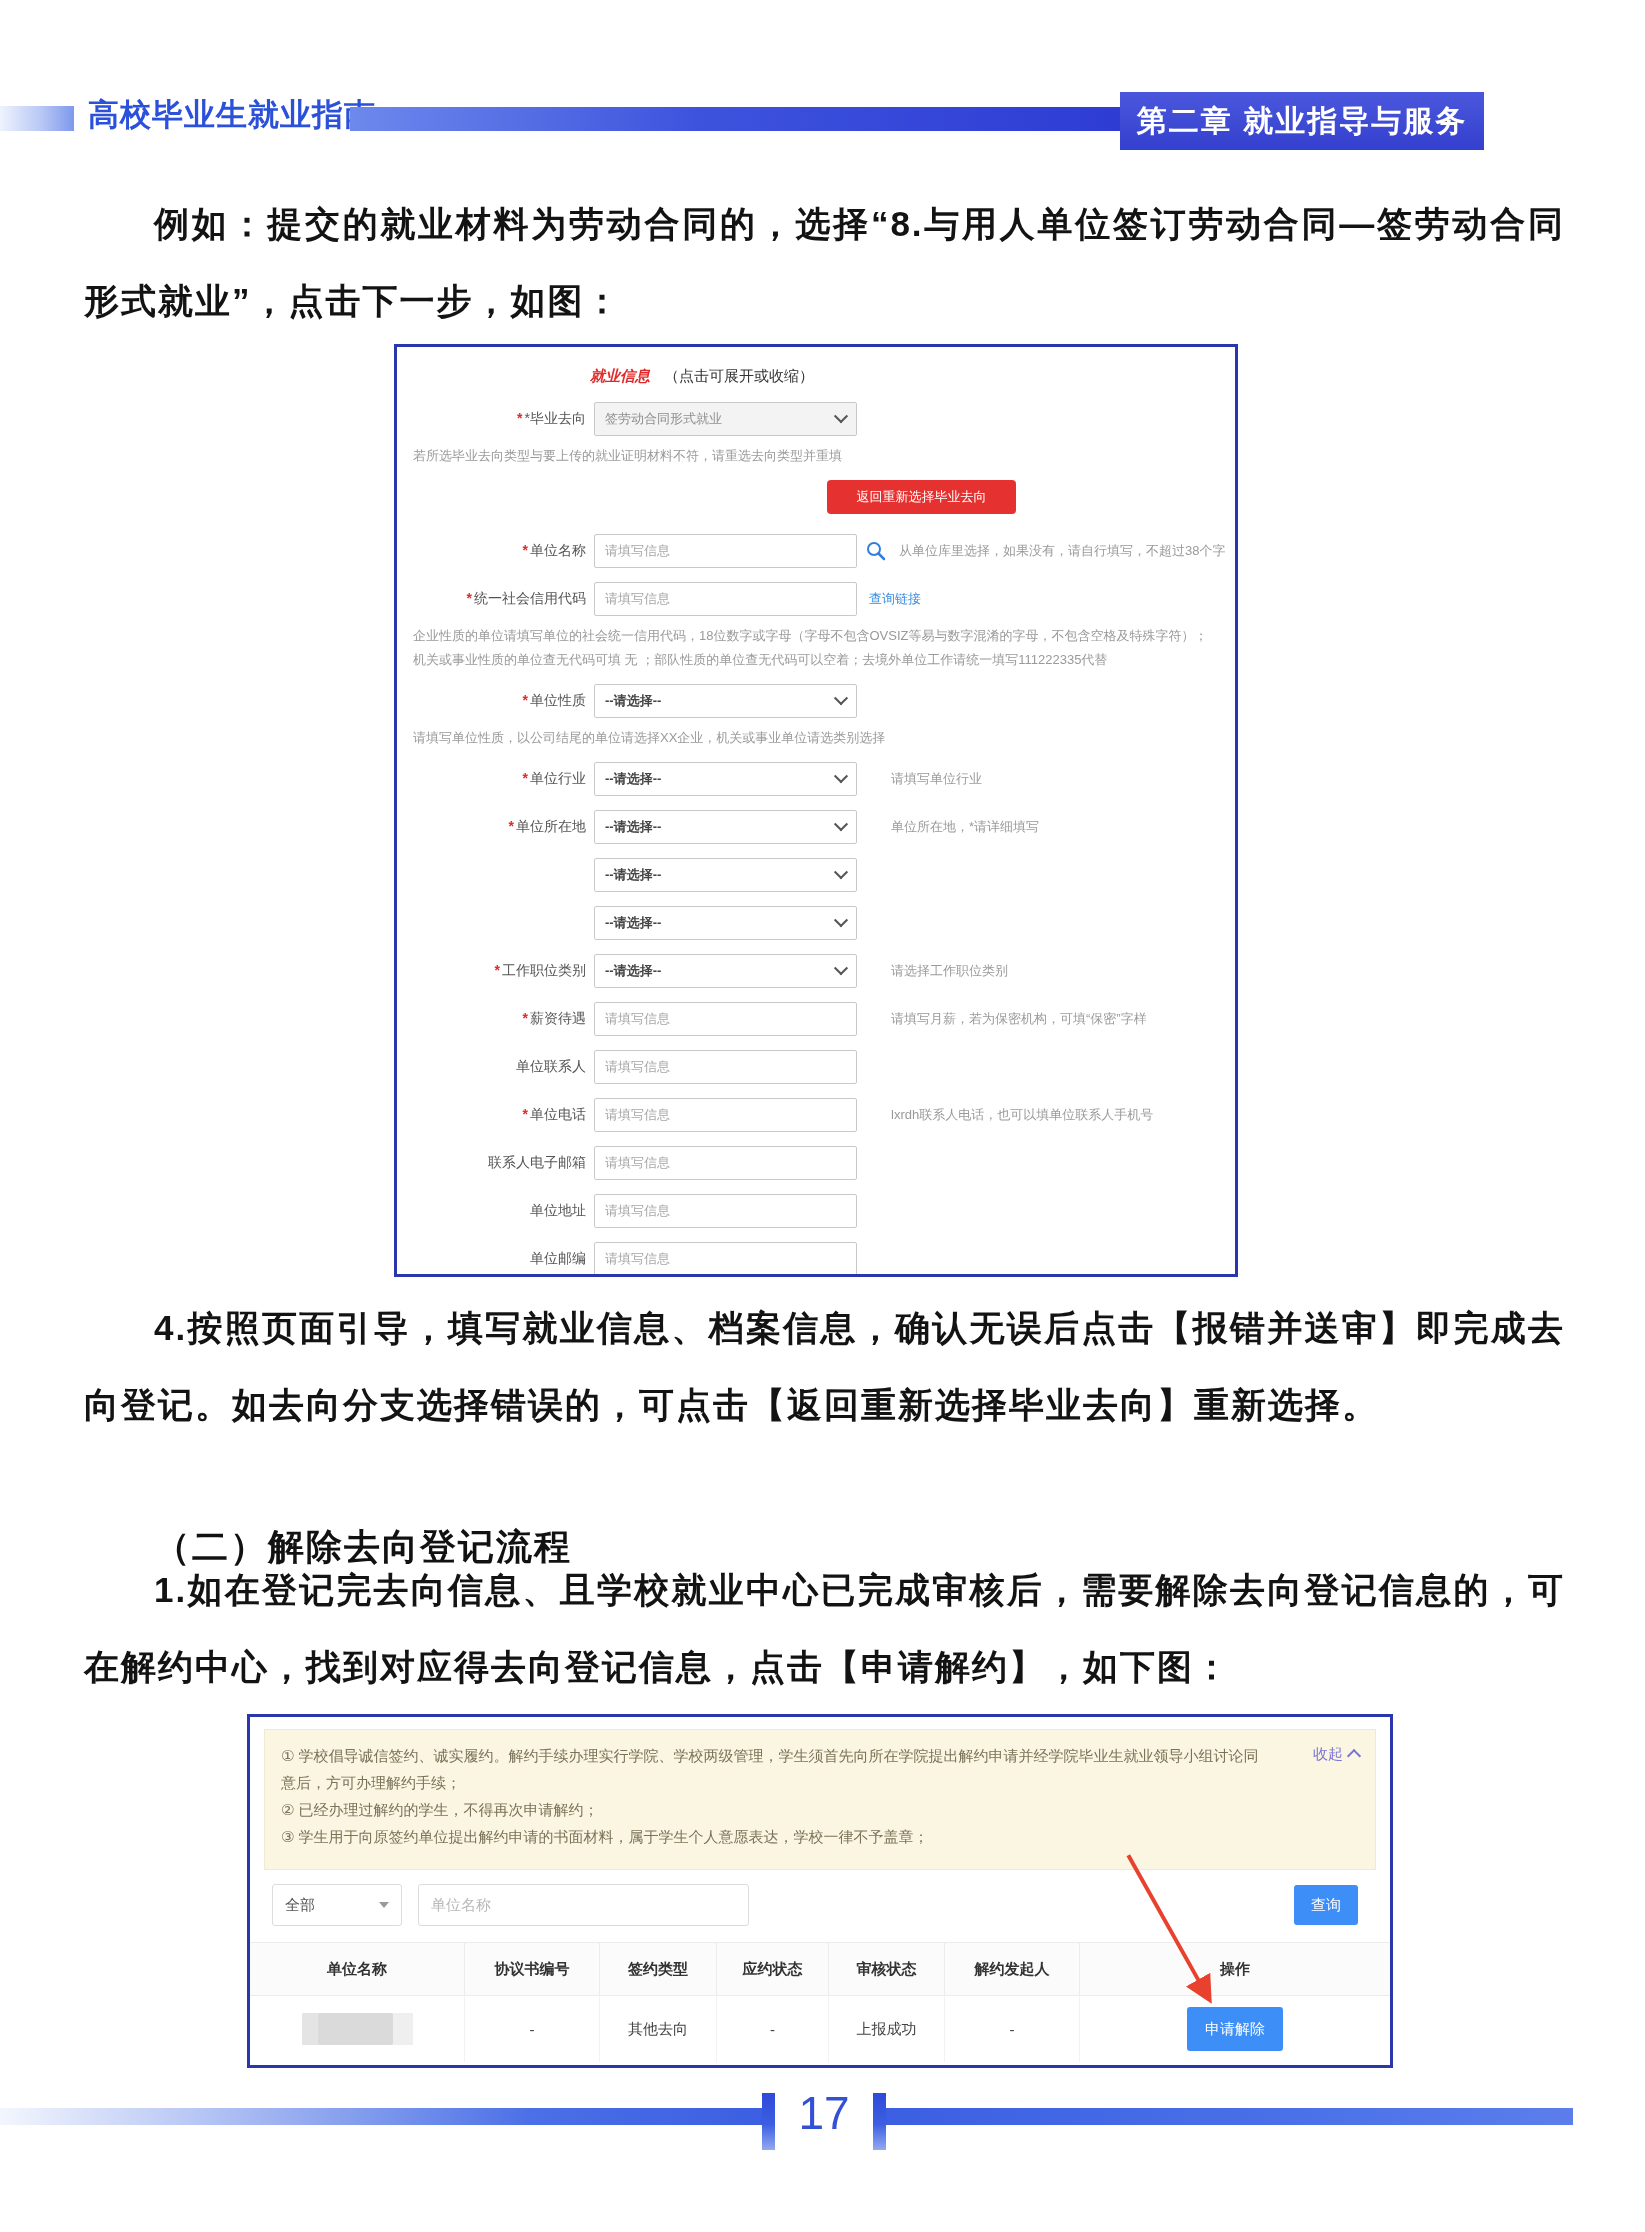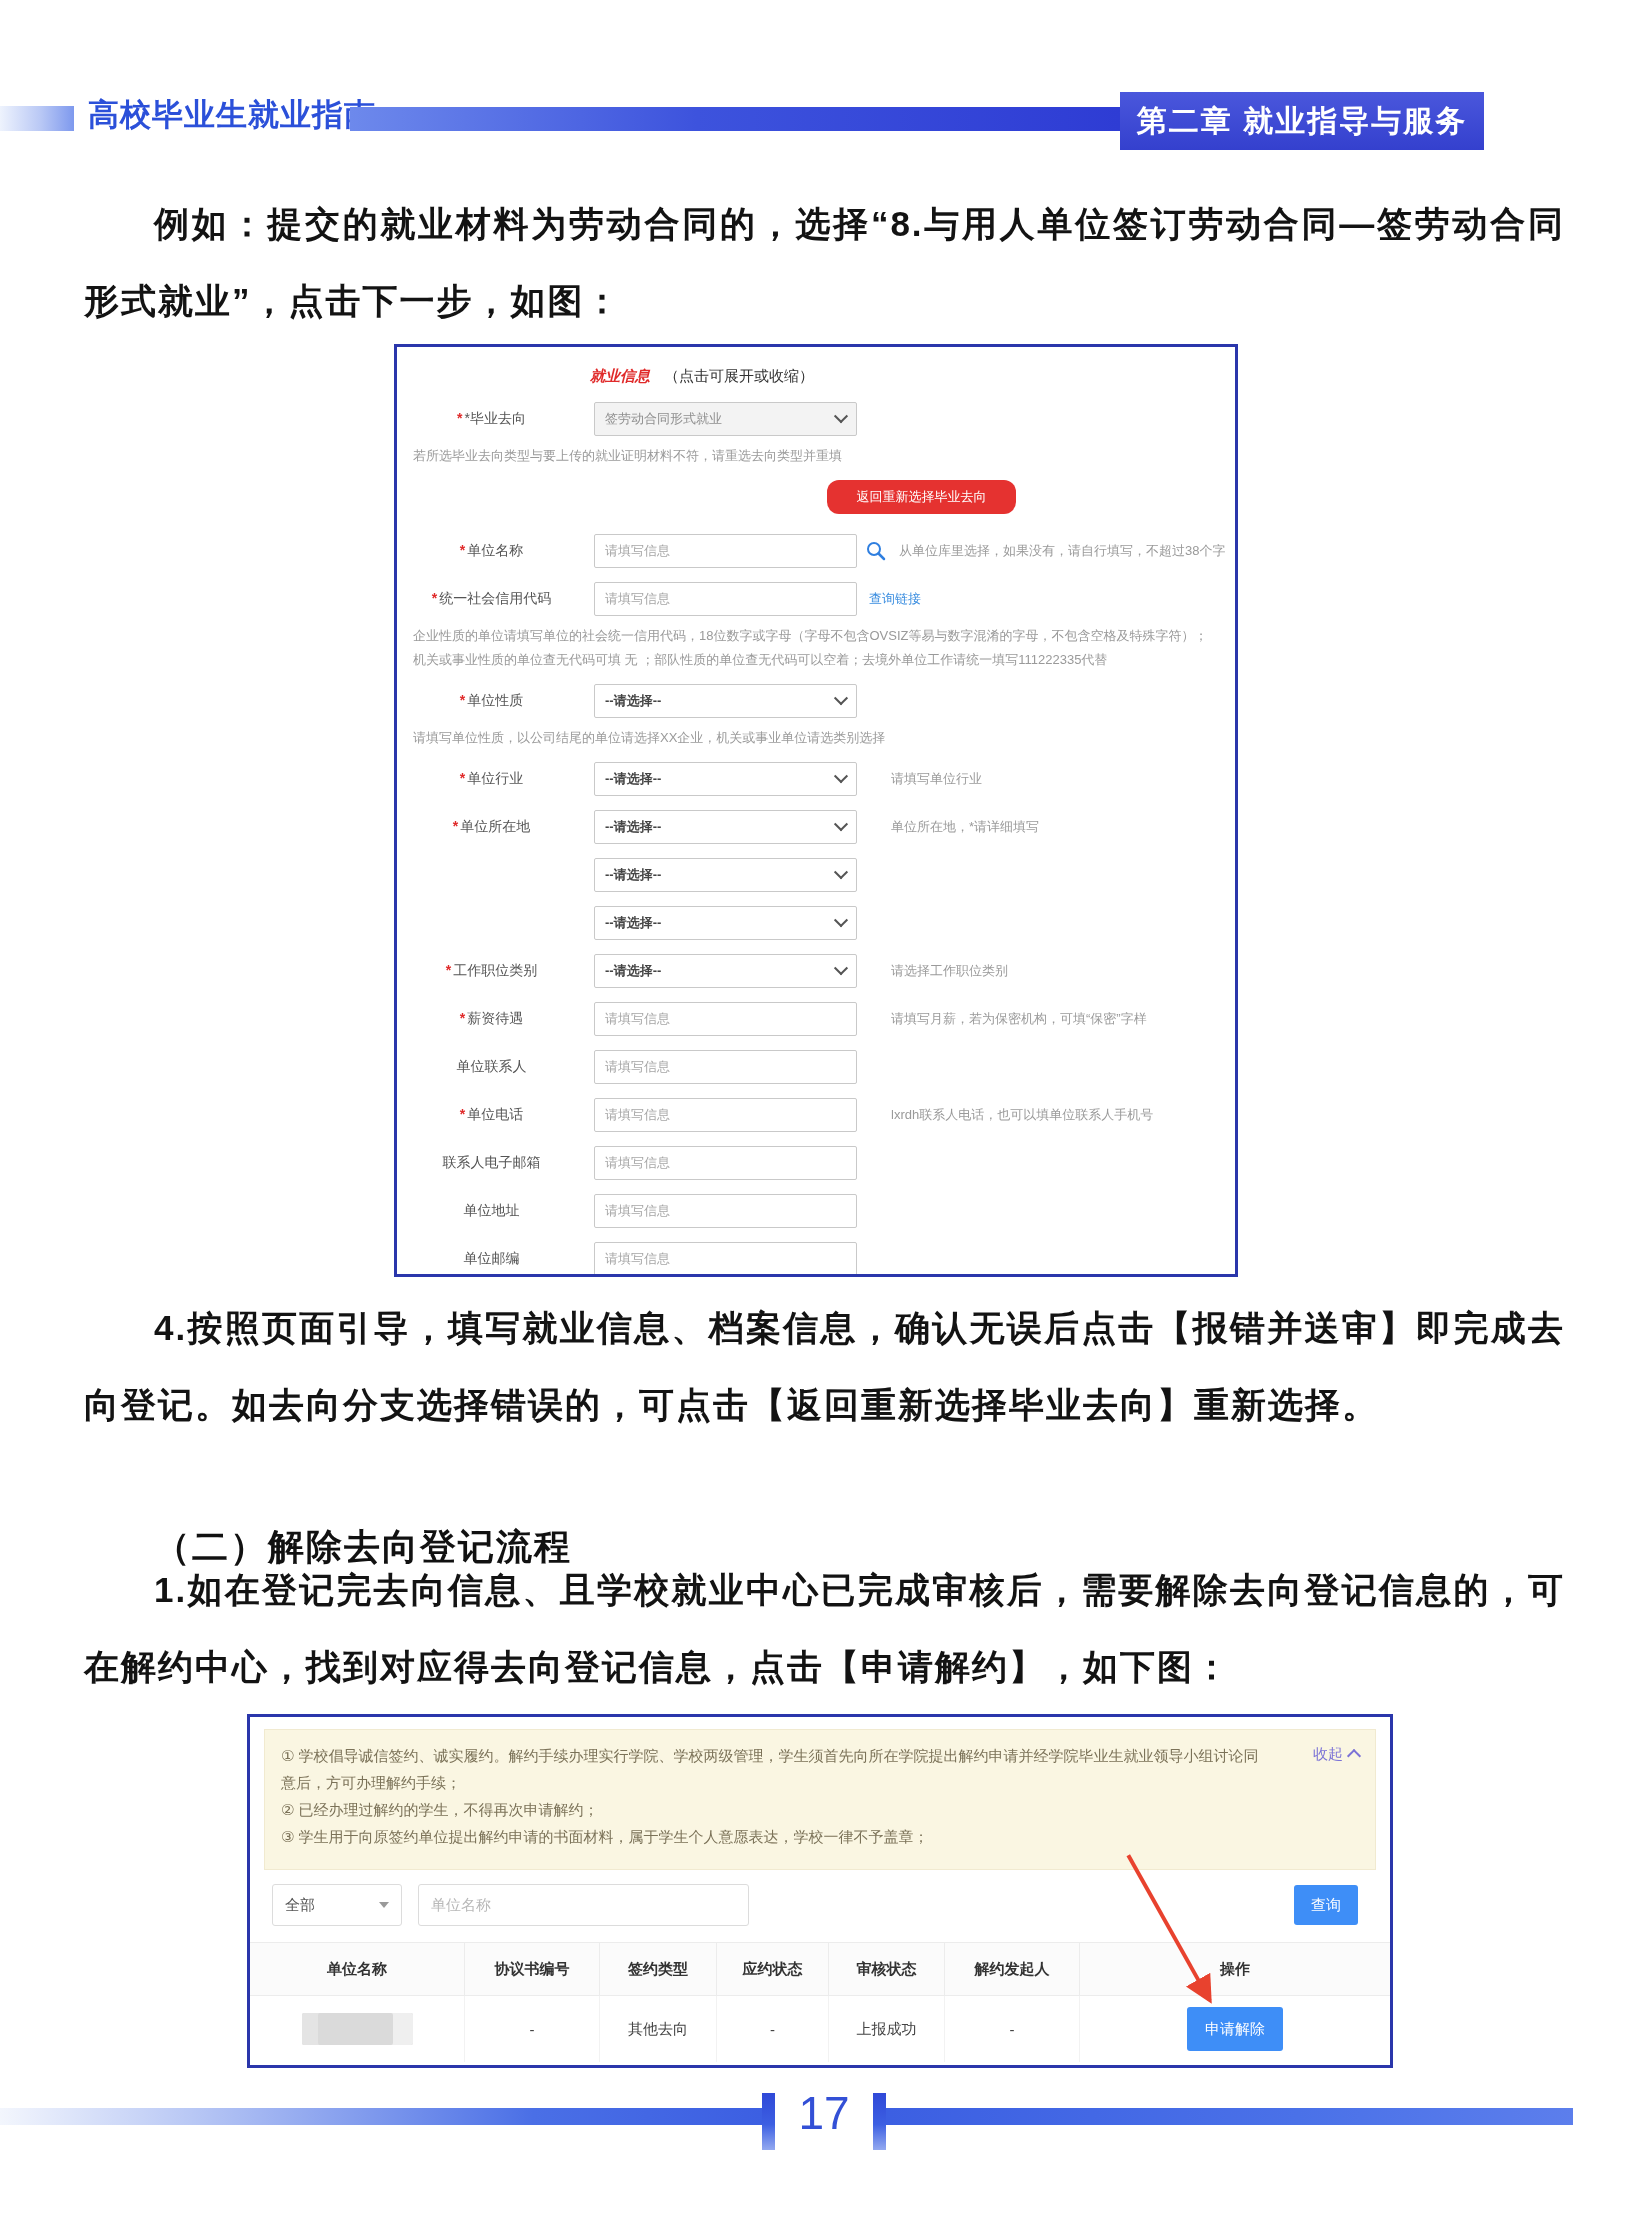--- a/index.html
+++ b/index.html
@@ -22,37 +22,37 @@
   .h2 { position:absolute; left:84px; top:1508px; font-size:36px; line-height:77px; font-weight:800;
     color:#111; text-indent:70px; letter-spacing:2px; }
 
   
   .shot1 { position:absolute; left:394px; top:344px; width:844px; height:933px;
     border:3px solid #2a36ab; box-sizing:border-box; background:#fff; overflow:hidden; padding-top:16px; }
   .s1-title { margin:4px 0 16px 193px; font-size:15px; display:flex; align-items:center; }
   .s1-title .t1 { color:#e02a2a; font-weight:bold;font-style:italic; }
   .s1-title .t2 { color:#333; margin-left:14px; }
   .frow { display:flex; align-items:center; margin-bottom:14px; }
-  .flabel { width:189px; flex:none; text-align:center; font-size:14px; color:#555; }
+  .flabel { width:189px; flex:none; text-align:right; font-size:14px; color:#555; }
   .req { color:#e02a2a; font-weight:bold; margin-right:2px; }
   .fctrl { margin-left:8px; width:263px; height:34px; flex:none; border:1px solid #c9c9c9; border-radius:2px;
     display:flex; align-items:center; justify-content:space-between; padding:0 10px; box-sizing:border-box;
     font-size:13px; background:#fff; }
   .fctrl .ph { color:#a6a6a6; }
   .fctrl.sel .val { color:#444; font-weight:600; }
   .fctrl.disabled { background:#f3f3f3; }
   .fctrl.disabled .val { color:#8f8f8f; font-weight:400; }
   .chev { width:8px; height:8px; border-right:2px solid #555; border-bottom:2px solid #555;
     transform:rotate(45deg) translate(-2px,-2px); flex:none; }
   .fside { margin-left:34px; font-size:13px; color:#9a9a9a; white-space:nowrap; }
   .search-ic { margin-left:8px; flex:none; display:flex; }
   .q-link { margin-left:12px; font-size:13px; color:#3d8fe0; cursor:pointer; }
   .fhint { margin:-6px 16px 12px 16px; font-size:13px; color:#9a9a9a; line-height:24px; }
   .back-btn { margin:4px 0 20px 430px; width:189px; height:34px; background:#e53230; color:#fff;
-    font-size:13px; display:flex; align-items:center; justify-content:center; border-radius:12px; cursor:pointer; }
+    font-size:13px; display:flex; align-items:center; justify-content:center; border-radius:4px; cursor:pointer; }
 
   
   .shot2 { position:absolute; left:247px; top:1714px; width:1146px; height:354px;
     border:3px solid #2a36ab; box-sizing:border-box; background:#fff; overflow:hidden; }
   .notice { margin:12px 14px 0 14px; background:#faf6e2; border:1px solid #f1ead0; box-sizing:border-box;
     padding:12px 109px 8px 16px; height:141px; position:relative; font-size:15px; color:#7b7258; line-height:27px; }
   .collapse { position:absolute; right:16px; top:10px; color:#7b72d6; font-size:15px; display:flex;
     align-items:center; cursor:pointer; }
   .caret-up { width:8px; height:8px; border-right:2px solid #7b72d6; border-bottom:2px solid #7b72d6;
     transform:rotate(225deg); margin-left:6px; margin-top:5px; }

